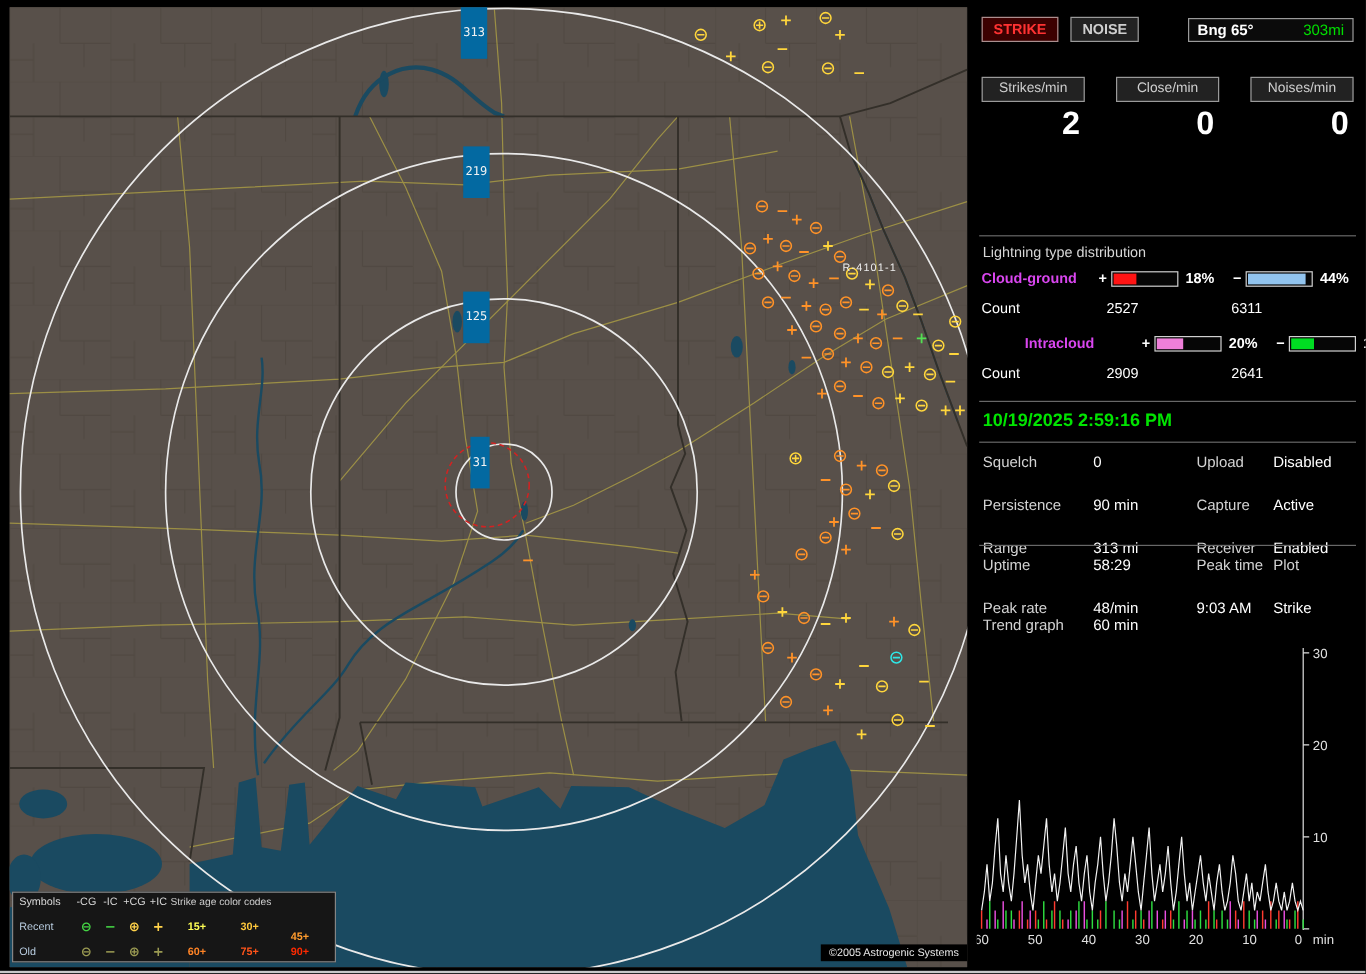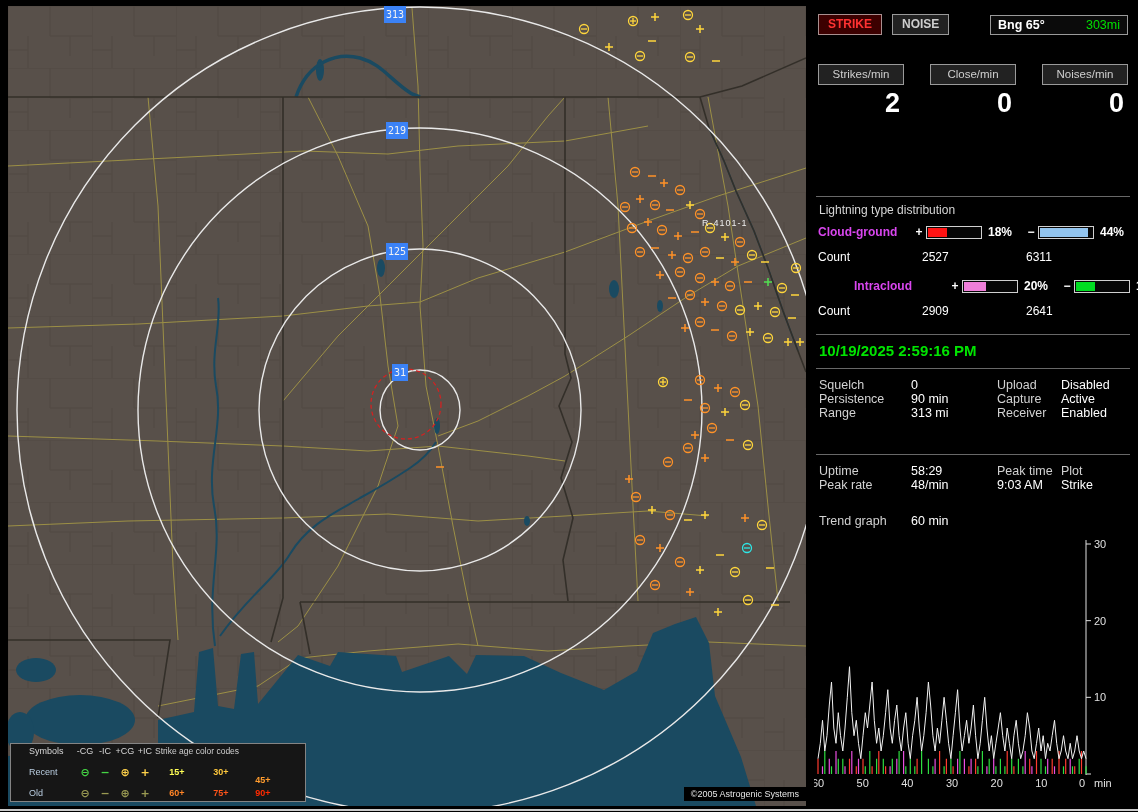--- a/index.html
+++ b/index.html
@@ -1,30 +1,30 @@
 <!DOCTYPE html>
 <html><head>
 <meta charset="utf-8">
 <style>
   html,body{margin:0;padding:0;background:#000;}
   body{width:1138px;height:812px;position:relative;overflow:hidden;
        font-family:"Liberation Sans",sans-serif;color:#fff;-webkit-font-smoothing:none;}
   
   #map{position:absolute;left:8px;top:6px;width:798px;height:800px;background:#58504a;}
   #map svg{display:block;}
-  .ring-chip{position:absolute;background:#3b82f6;color:#f2f2f2;
-             font:10px "DejaVu Sans Mono",monospace;padding:3px 2px;line-height:11px;}
+  .ring-chip{position:absolute;background:#0369a1;color:#f2f2f2;
+             font:10px "DejaVu Sans Mono",monospace;padding:16px 2px;line-height:11px;}
   .map-label{position:absolute;color:#ececec;font-size:9px;letter-spacing:1px;}
   #copyright{position:absolute;right:0;bottom:5px;background:#000;color:#e6e6e6;
              font-size:9px;padding:2px 7px;}
   
   #legend{position:absolute;left:2px;bottom:4px;width:258px;background:#161616;
           border:1px solid #848484;font-size:9px;color:#dcdcdc;
           display:grid;grid-template-columns:46px 20px 20px 20px 20px 44px 44px 40px;
-          padding:1px 18px;row-gap:0px;align-items:center;line-height:13px;}
+          padding:1px 5px;row-gap:0px;align-items:center;line-height:13px;}
   .lg-h{color:#d8d8d8;}
   .lg-age-title{grid-column:6/9;color:#cfcfcf;font-size:8.5px;}
   .lg-sym{text-align:center;font-family:"DejaVu Sans",sans-serif;font-size:11px;font-weight:bold;}
   .lg-col{text-align:center;}
   .lg-row-label{color:#b9cde0;}
   .lg-age{text-align:center;font-weight:bold;}
   
   #panel{position:absolute;left:814px;top:6px;width:318px;height:800px;background:#000;font-size:12.5px;}
   .hr{position:absolute;left:2px;right:2px;border-top:1px solid #686868;height:0;}
   .top-row{position:absolute;left:4px;top:8px;width:310px;display:flex;align-items:center;gap:10px;}
@@ -49,21 +49,21 @@
             grid-template-columns:94px 14px 58px 40px 14px 58px 30px;align-items:center;font-size:12px;}
   .dist-row .name{font-weight:bold;color:#d946ef;}
   .sign{font-weight:bold;text-align:center;}
   .bar{width:54px;height:11px;border:1px solid #d0d0d0;background:#060606;position:relative;display:inline-block;}
   .bar i{position:absolute;left:1px;top:1px;bottom:1px;display:block;}
   .pct{font-weight:bold;padding-left:4px;}
   .count-row{position:absolute;left:4px;width:312px;display:grid;grid-template-columns:94px 104px 104px;font-size:12px;}
   .count-row .cv{padding-left:10px;}
   .clock{position:absolute;left:5px;top:336px;color:#00e400;font-size:15px;font-weight:bold;}
   .grid4{position:absolute;left:5px;width:312px;display:grid;
-         grid-template-columns:92px 86px 64px 70px;row-gap:0;font-size:12.5px;}
+         grid-template-columns:92px 86px 64px 70px;row-gap:22px;font-size:12.5px;}
   .lbl{color:#d2d2d2;}
   .val{color:#fff;}
   .grid2{position:absolute;left:5px;width:312px;display:grid;grid-template-columns:92px 86px;font-size:12.5px;}
   #trend-wrap{position:absolute;left:0px;top:528px;width:318px;height:260px;}
 </style>
 </head>
 <body>
 
 <div id="map">
   <svg width="798" height="800" viewBox="0 0 798 800">

